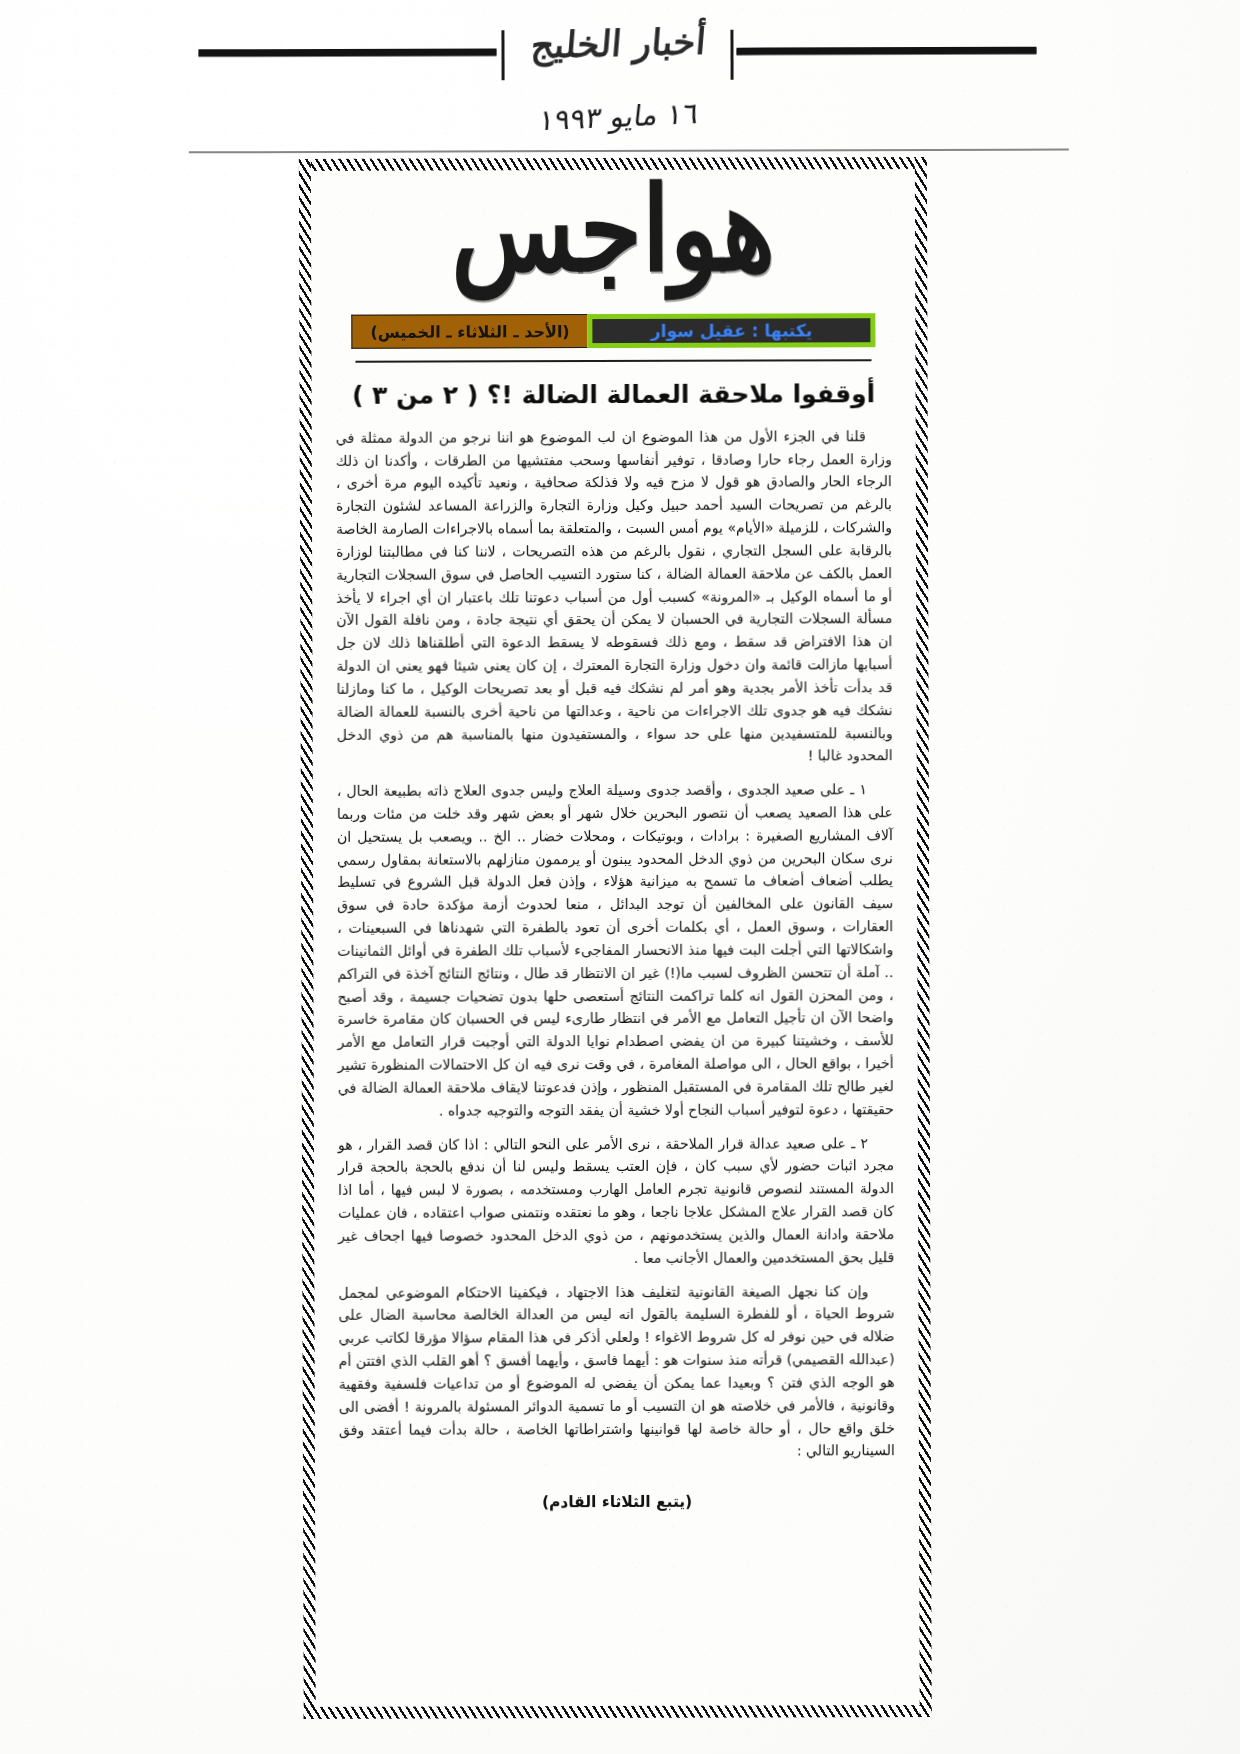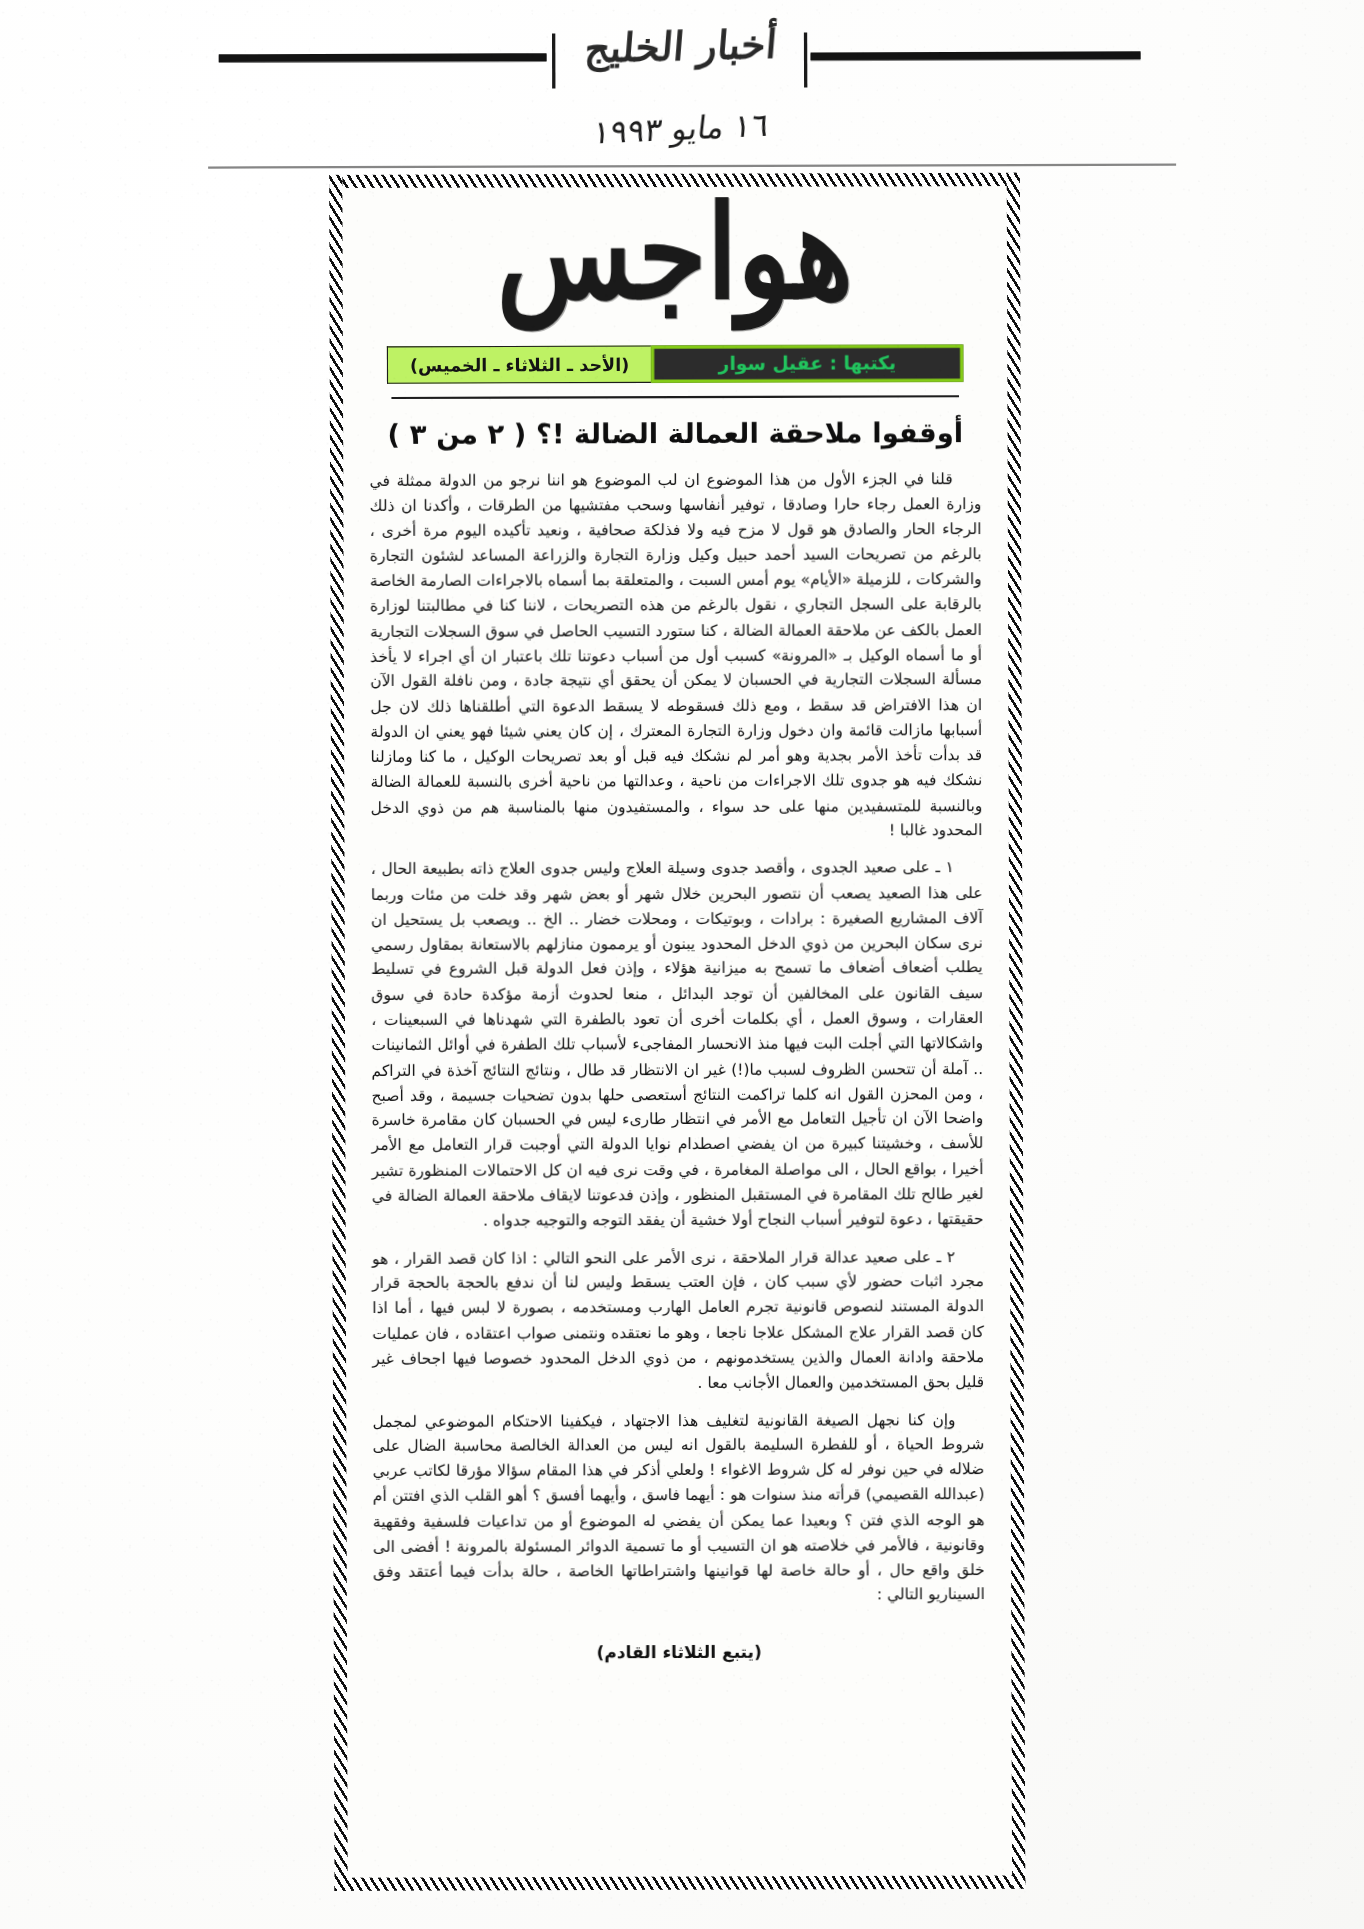--- a/index.html
+++ b/index.html
@@ -165,34 +165,34 @@
   .byline-bar {
     display: flex;
     flex-direction: row;
     margin: 18px 22px 0 22px;
     height: 34px;
     align-items: stretch;
   }
   .byline-author {
     flex: 0 0 53%;
     background: #2c2c2c;
-    color: #22c55e;
+    color: #3b82f6;
     display: flex;
     align-items: center;
     justify-content: center;
     font-family: "DejaVu Sans", sans-serif;
     font-size: 17px;
     font-weight: bold;
     letter-spacing: .2px;
-    border: 3px solid #84cc16;
+    border: 5px solid #84cc16;
     filter: blur(.15px);
   }
   .byline-days {
     flex: 1 1 auto;
-    background: #bef264;
+    background: #a16207;
     color: #141414;
     display: flex;
     align-items: center;
     justify-content: center;
     font-family: "DejaVu Sans", sans-serif;
     font-size: 16px;
     font-weight: bold;
     border: 1px solid #1d1d1d;
     border-right: none;
   }

